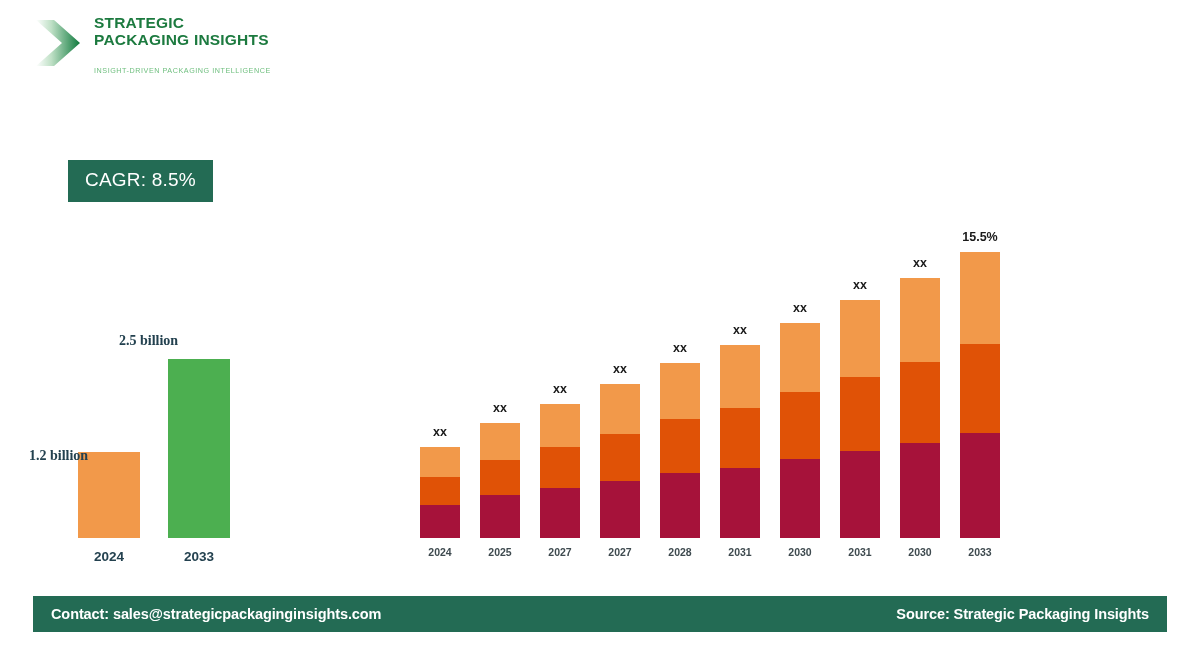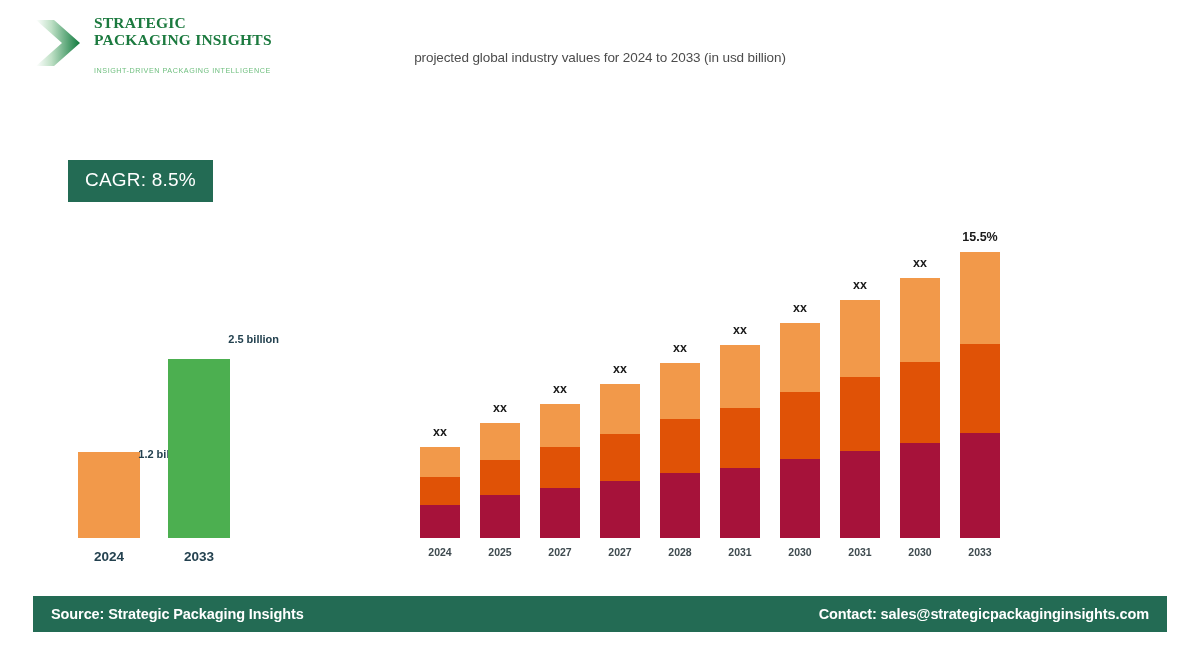--- a/index.html
+++ b/index.html
@@ -31,21 +31,21 @@
     width: 56px;
     height: 54px;
   }
   #logo-text {
     position: absolute;
     left: 62px;
     top: 0px;
     width: 170px;
   }
   .logo-line {
-    font-family: Liberation Serif, serif;
+    font-family: Liberation Sans, sans-serif;
     font-weight: bold;
     font-size: 15.5px;
     letter-spacing: 0.2px;
     color: #1c7a3f;
     line-height: 17px;
     white-space: nowrap;
   }
   #logo-tagline {
     font-family: "Liberation Sans", sans-serif;
     font-size: 7.2px;
@@ -104,25 +104,26 @@
     width: 62px;
   }
   .lc-bar {
     position: absolute;
     bottom: 0;
     width: 62px;
   }
   .lc-value {
     position: absolute;
     width: 160px;
-    text-align: right;
-    font-size: 11px;
+    text-align: left;
+    font-size: 14px;
     font-weight: bold;
     color: #23414f;
     left: -49px;
+    font-family: Liberation Serif, serif;
   }
   .lc-year {
     position: absolute;
     bottom: 6px;
     width: 62px;
     text-align: center;
     font-size: 13.5px;
     font-weight: bold;
     color: #23414f;
   }
@@ -203,21 +204,20 @@
     </svg>
   </div>
   <div id="logo-text">
     <div class="logo-line">STRATEGIC</div>
     <div class="logo-line">PACKAGING INSIGHTS</div>
     <div id="logo-tagline">INSIGHT-DRIVEN PACKAGING INTELLIGENCE</div>
   </div>
 </div>
 
 <div id="title-block">
-  <div id="chart-subtitle">projected global industry values for 2024 to 2033 (in usd billion)</div>
 </div>
 
 <div id="cagr-badge">CAGR: 8.5%</div>
 
 <div id="left-chart">
     <div class="lc-bar-wrap" style="left: 28px; height: 64px;">
       <div class="lc-bar" style="height: 86px; background: rgb(242, 153, 74);"></div>
       <div class="lc-value" style="top: -26px;">1.2 billion</div>
     </div>
     <div class="lc-year" style="left: 28px;">2024</div>
@@ -315,15 +315,15 @@
         <div class="sb-seg" style="height: 92px; background: rgb(242, 153, 74);"></div>
         <div class="sb-seg" style="height: 89px; background: rgb(224, 82, 6);"></div>
         <div class="sb-seg" style="height: 105px; background: rgb(166, 18, 58);"></div>
       </div>
       <div class="sb-label" style="bottom: 316px;">15.5%</div>
       <div class="sb-year">2033</div>
     </div>
   </div>
 
 <div id="footer">
+  <div class="footer-text">Contact: sales@strategicpackaginginsights.com</div>
   <div class="footer-text">Source: Strategic Packaging Insights</div>
-  <div class="footer-text">Contact: sales@strategicpackaginginsights.com</div>
 </div>
 
 </body></html>

